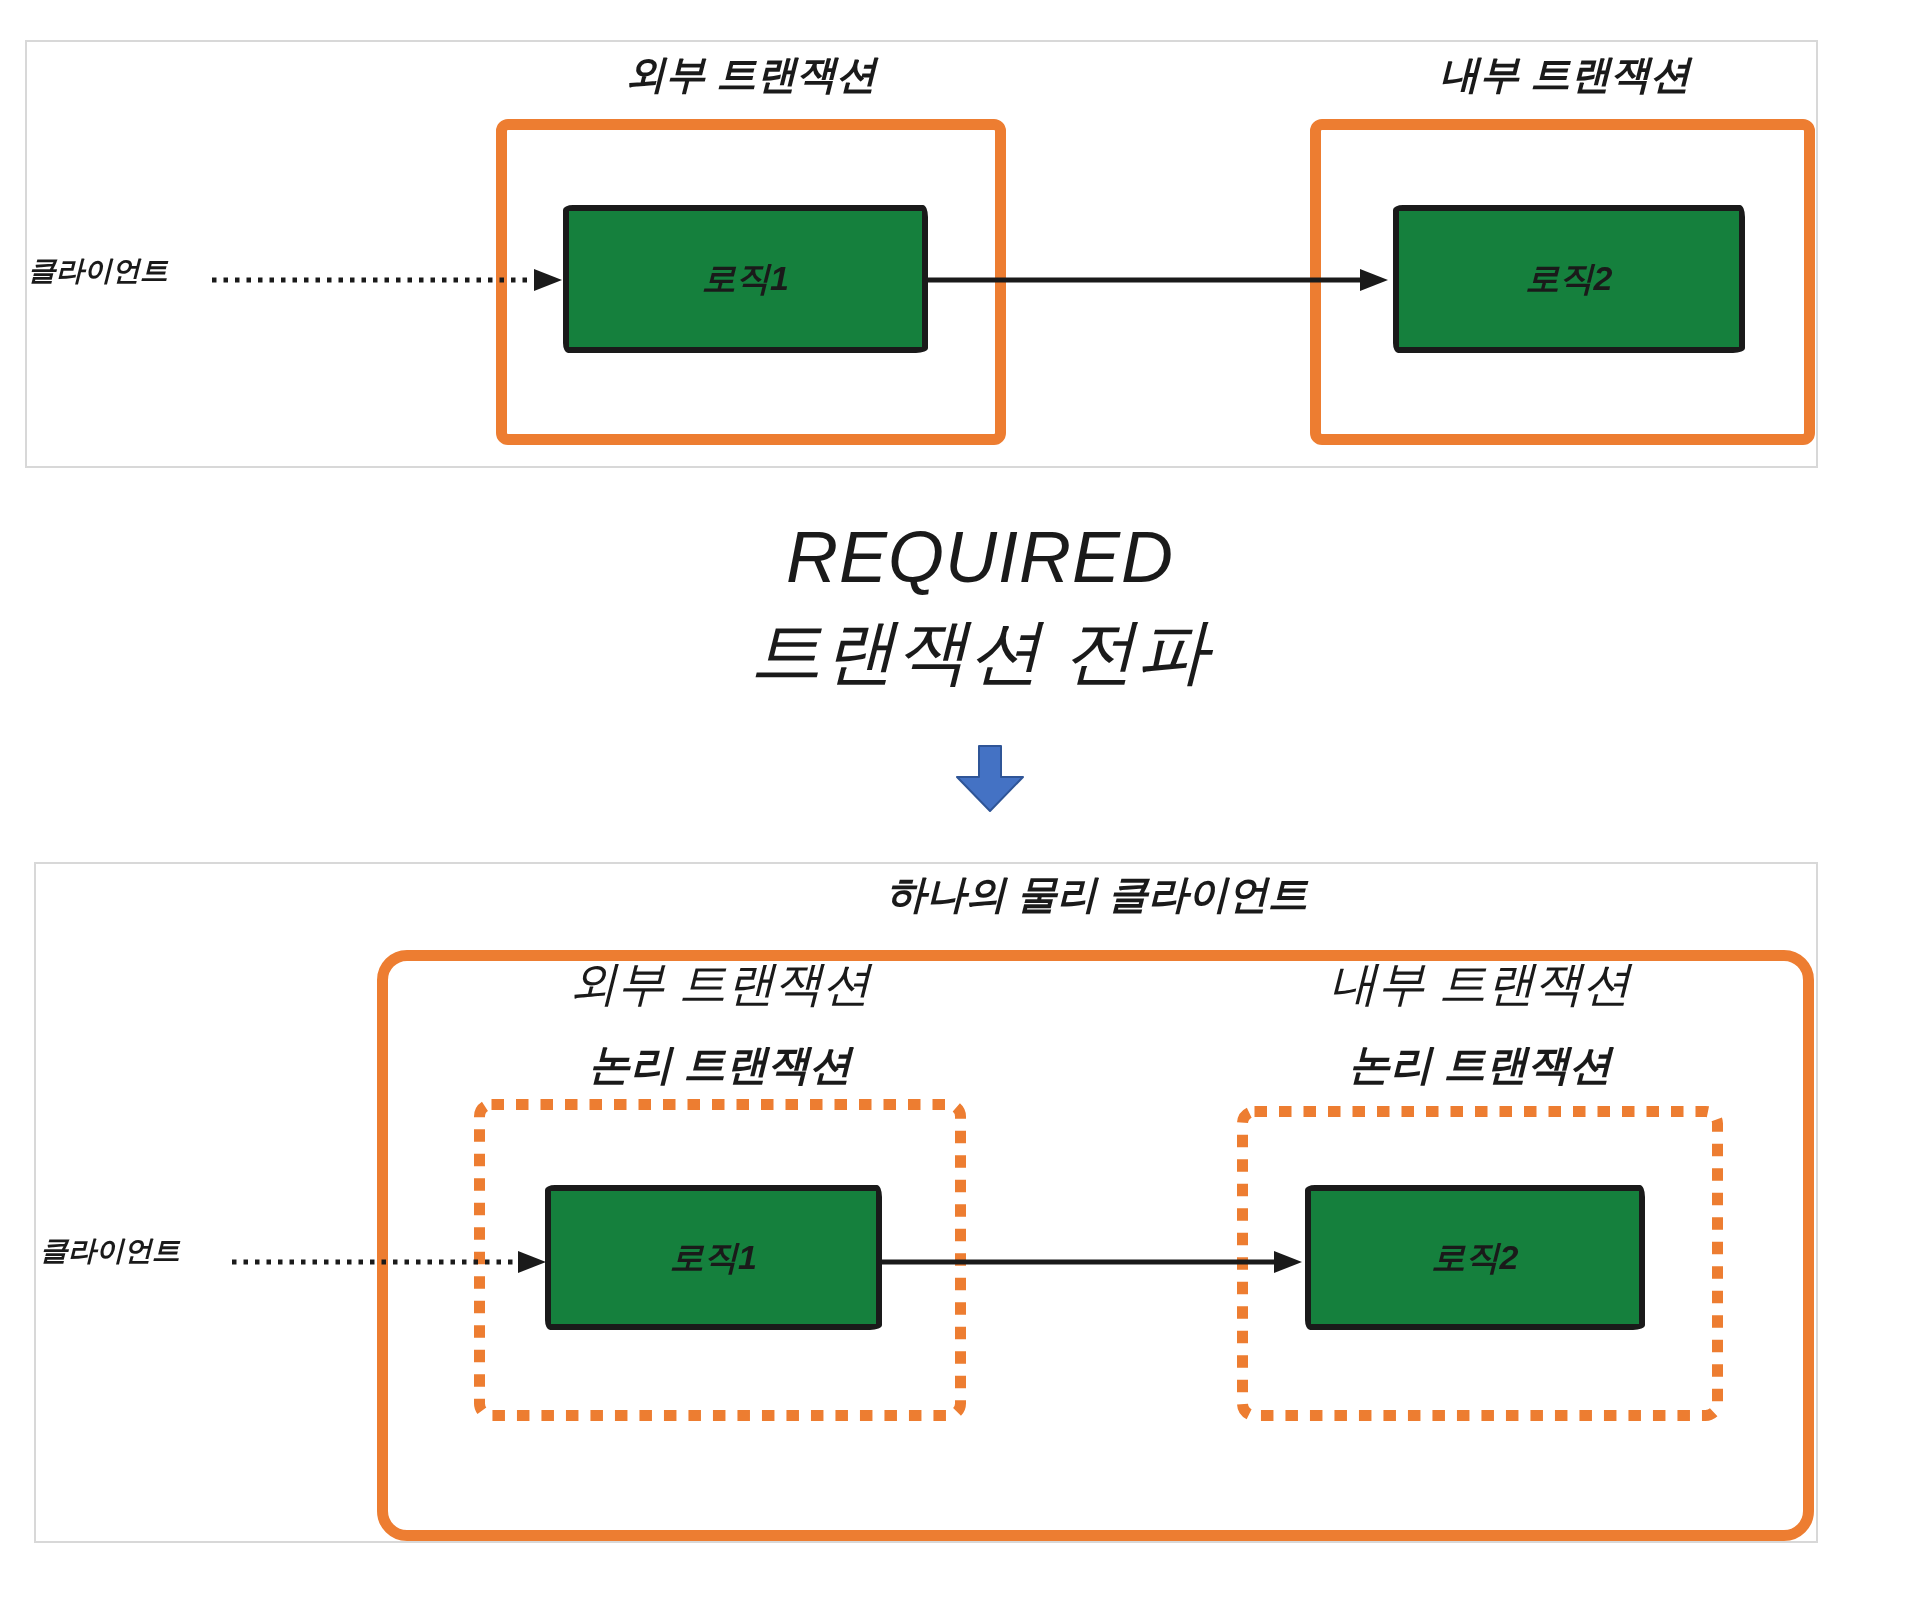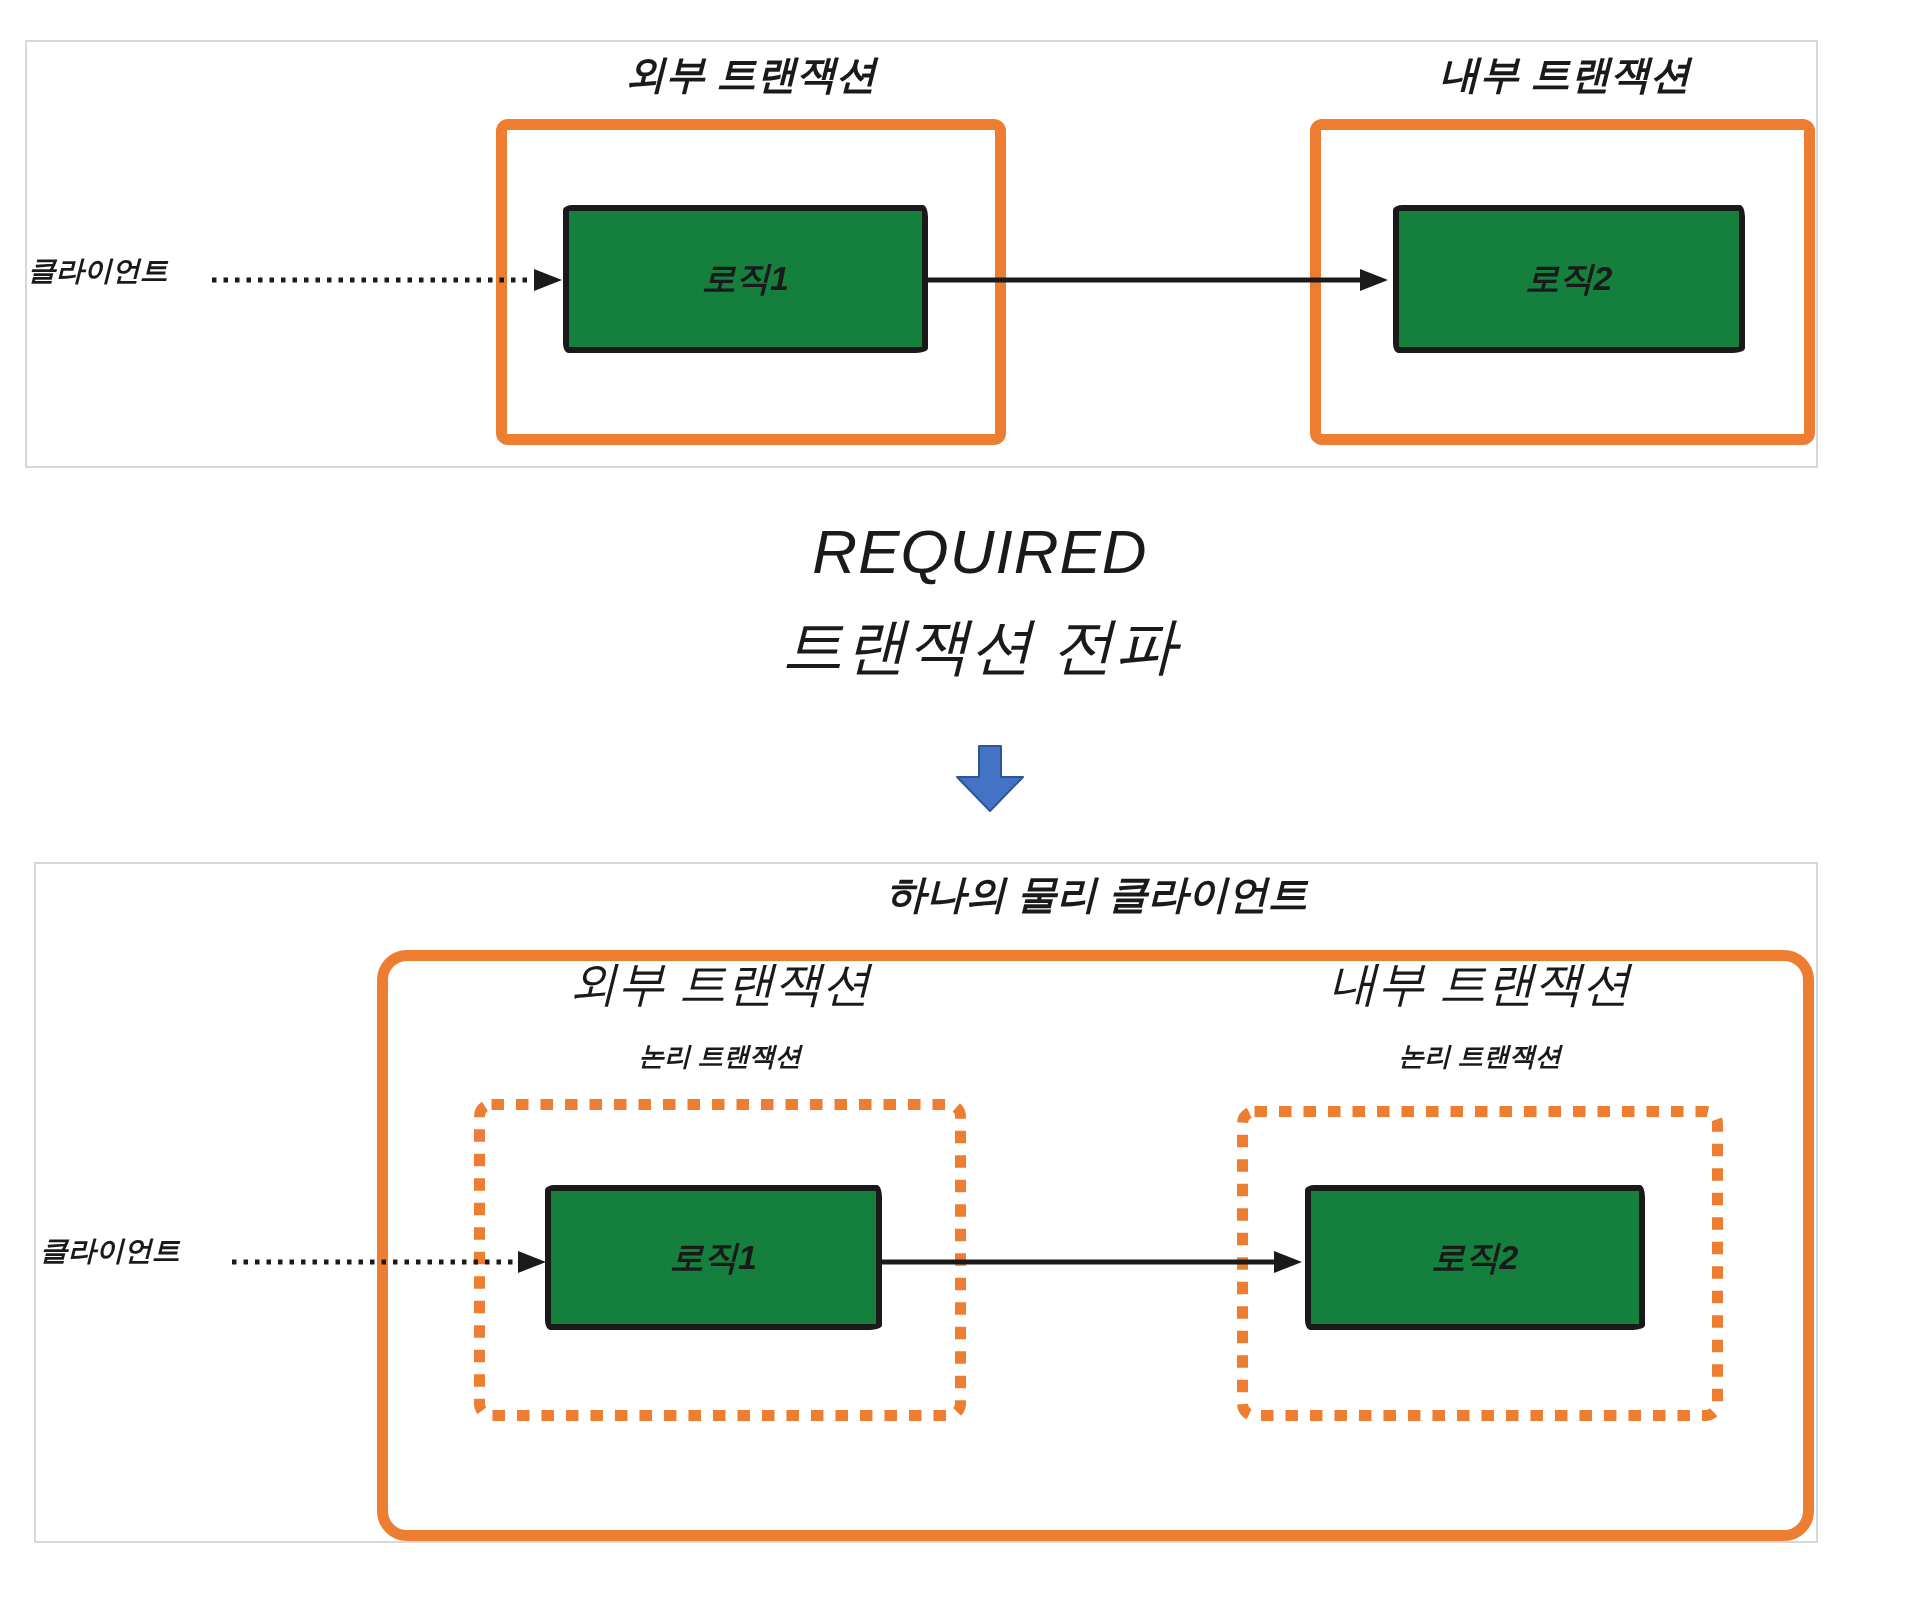--- a/index.html
+++ b/index.html
@@ -41,41 +41,41 @@
     font-size: 34px;
   }
   .label-bold {
     position: absolute;
     font-weight: bold;
     font-size: 40px;
     text-align: center;
     white-space: nowrap;
     line-height: 1.1;
   }
-  .label-bold.small { font-size: 26px; }
+  .label-bold.small { font-size: 42px; }
   .label-light {
     position: absolute;
     font-weight: 300;
     font-size: 48px;
     text-align: center;
     white-space: nowrap;
     line-height: 1.1;
   }
   .client-label {
     position: absolute;
     font-weight: bold;
     font-size: 28px;
     white-space: nowrap;
     line-height: 1.1;
     text-align: left;
   }
   .mid-line {
     position: absolute;
     font-weight: 300;
-    font-size: 62px;
+    font-size: 72px;
     text-align: center;
     white-space: nowrap;
     letter-spacing: 1px;
   }
   svg { position: absolute; display: block; }
 </style>
 </head>
 <body>
 
 <div class="canvas">

